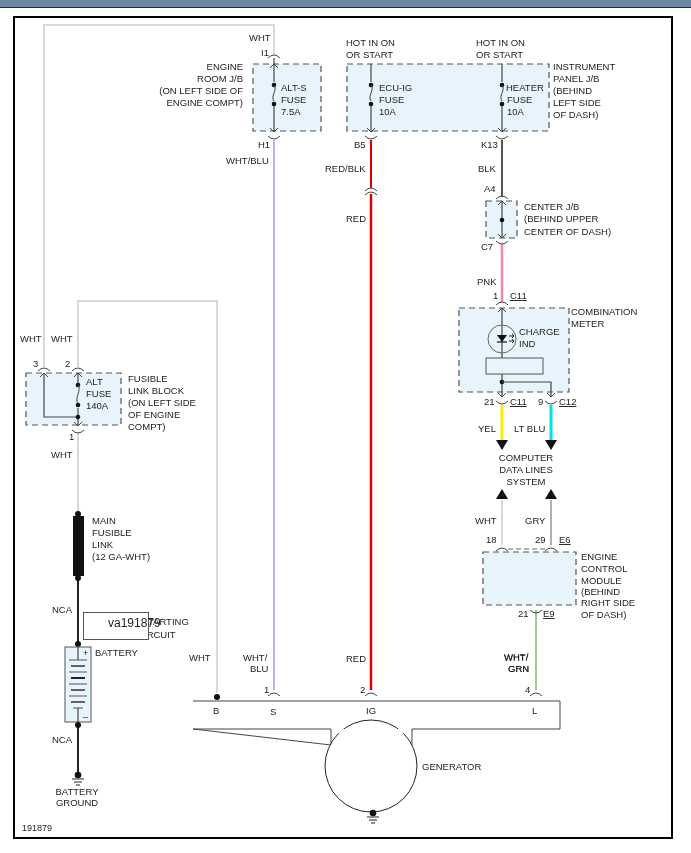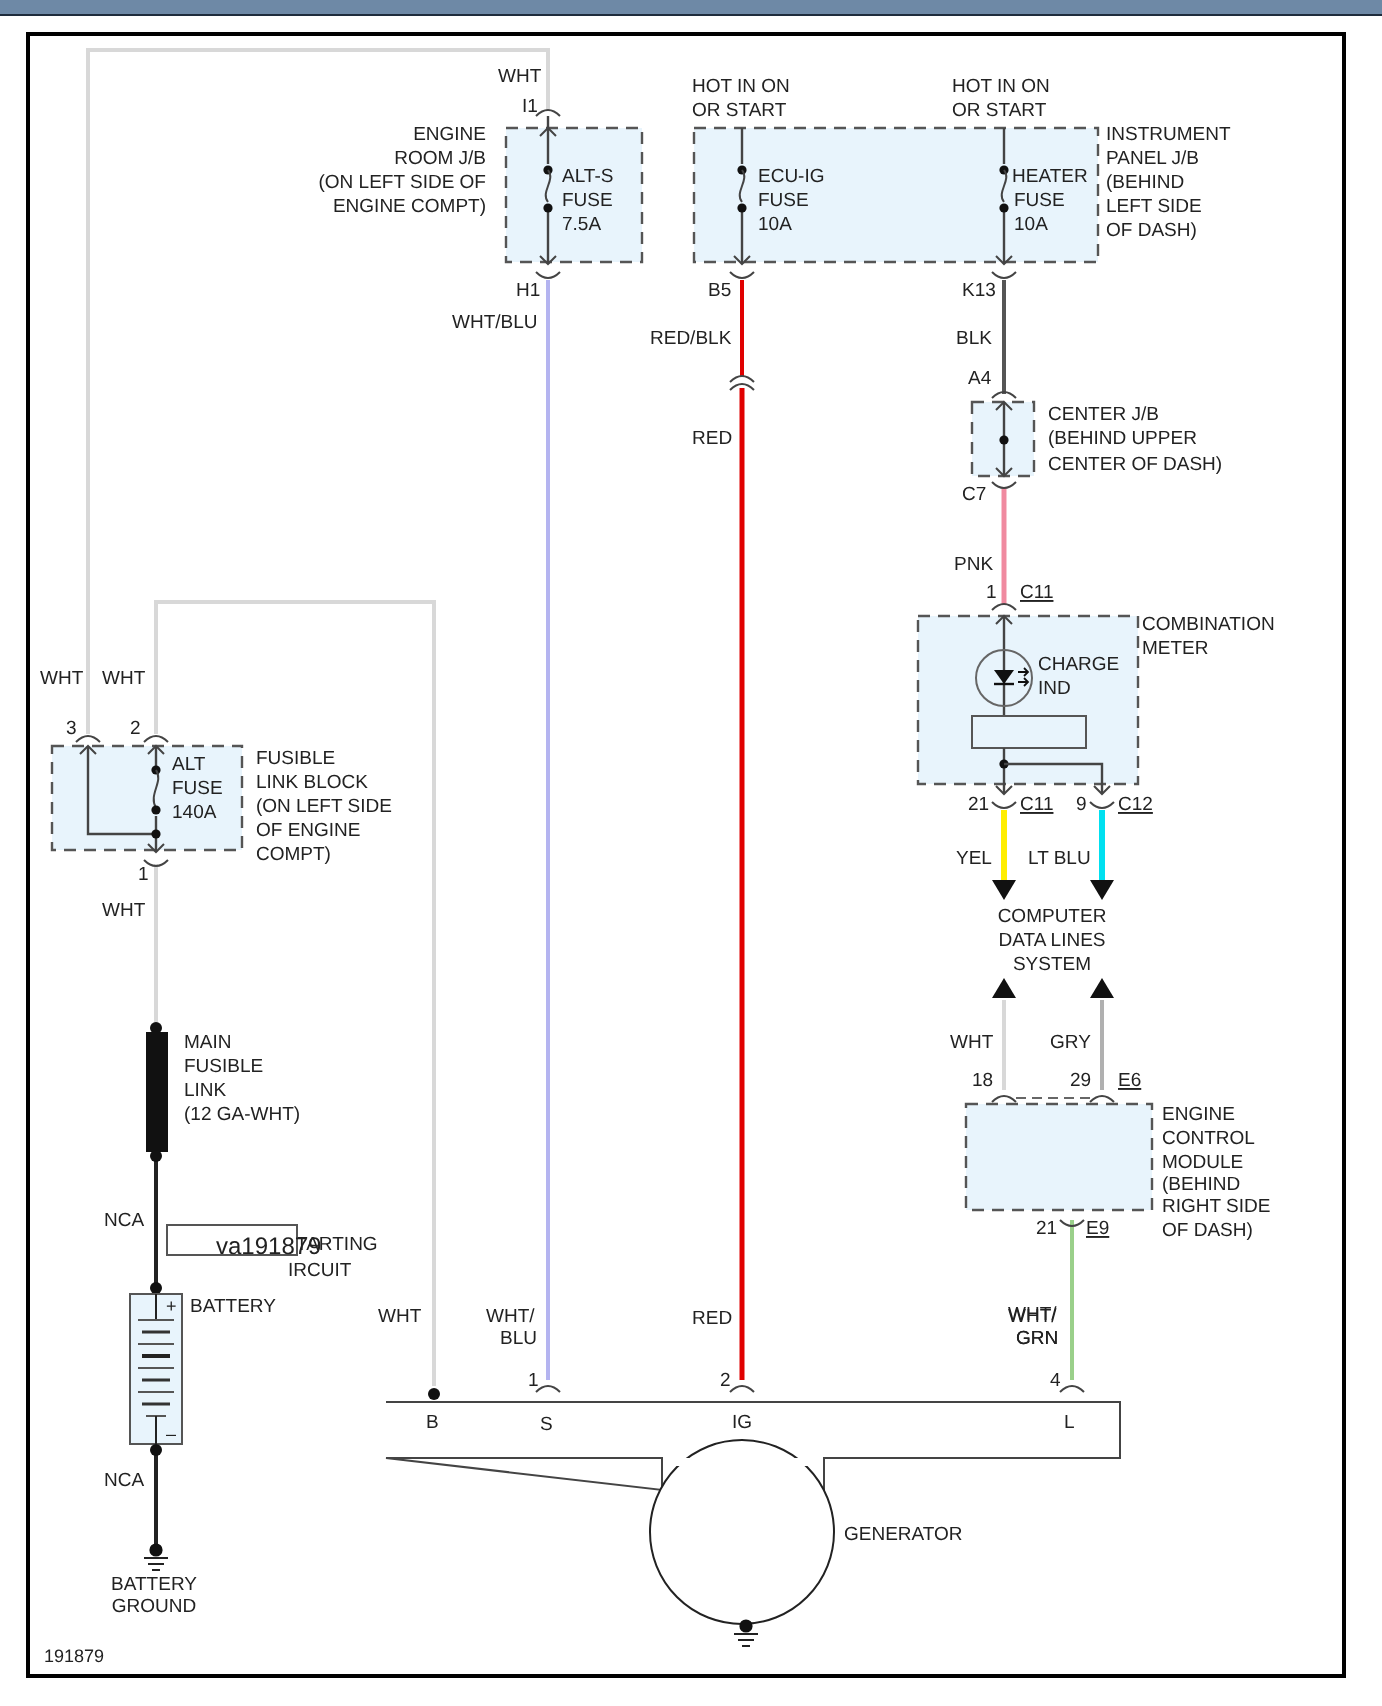--- a/index.html
+++ b/index.html
@@ -4,21 +4,21 @@
 <style>
   html, body { margin: 0; padding: 0; background: #ffffff; }
   body { width: 691px; height: 853px; position: relative; overflow: hidden;
          font-family: "Liberation Sans", sans-serif; }
   .topbar { position: absolute; left: 0; top: 0; width: 691px; height: 7px;
             background: #6e89a6; border-bottom: 1px solid #1e2c3c; }
   .frame { position: absolute; left: 13px; top: 16px; width: 660px; height: 823px;
            border: 2px solid #000; box-sizing: border-box; }
   svg { position: absolute; left: 0; top: 0; }
   svg text { font-family: "Liberation Sans", sans-serif; font-size: 9.5px; fill: #222; }
-  .tooltip { position: absolute; left: 83px; top: 612px; width: 66px; height: 16px;
+  .tooltip { position: absolute; left: 83px; top: 612px; width: 66px; height: 28px;
              background: #fff; border: 1px solid #555; font-size: 12px; color: #222;
              line-height: 20px; text-align: right; box-sizing: border-box; padding-left: 24px; }
 </style>
 </head>
 <body>
 
 <div class="topbar"></div>
 <div class="frame"></div>
 
 <svg width="691" height="853" viewBox="0 0 691 853">

